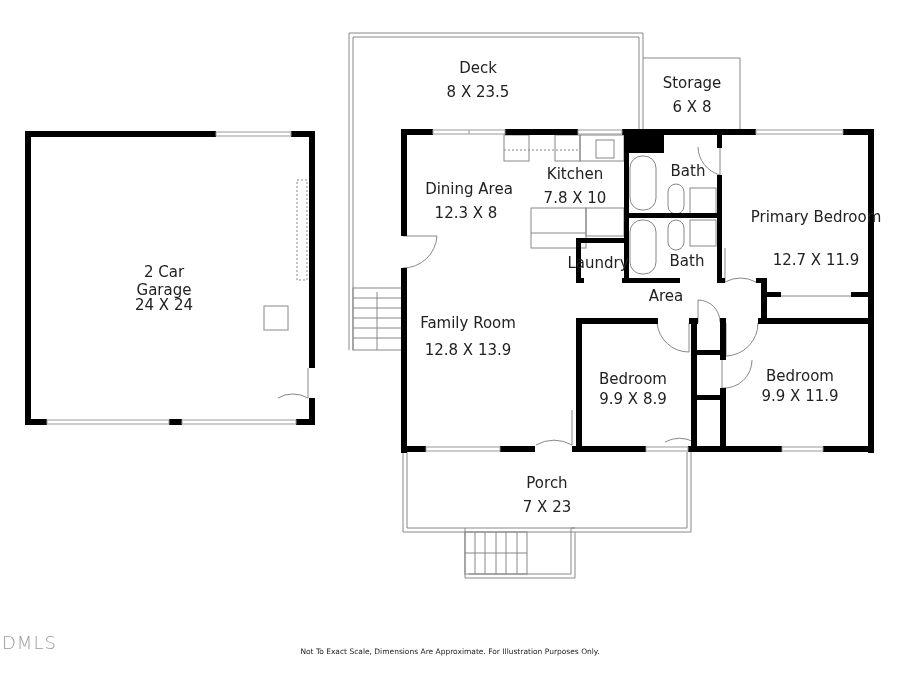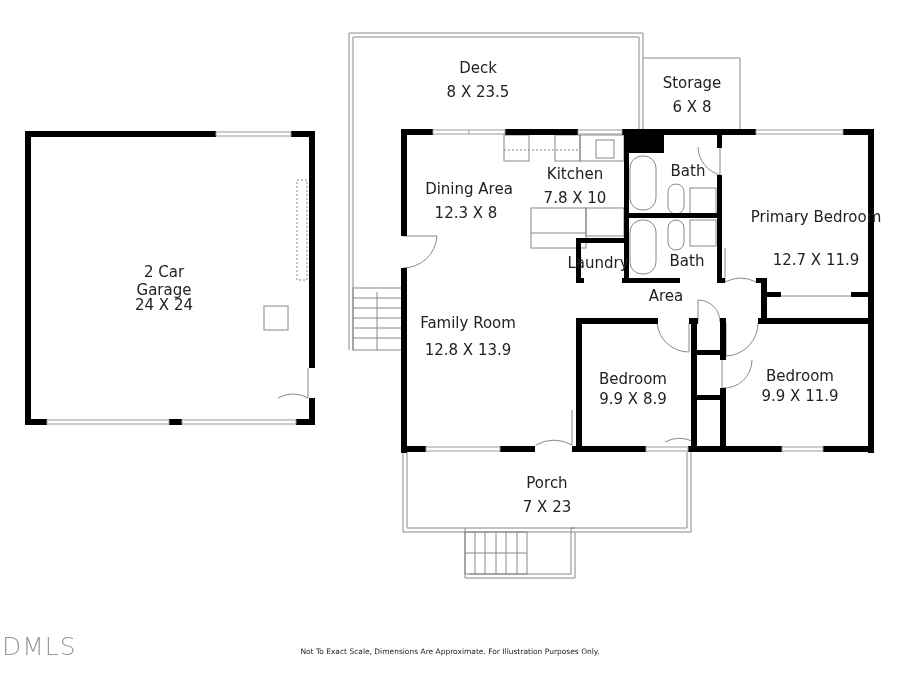--- a/index.html
+++ b/index.html
@@ -1,19 +1,19 @@
 <!DOCTYPE html>
 <html><head>
 <meta charset="utf-8">
 <style>
   html,body{margin:0;padding:0;background:#fff;}
   body{width:900px;height:675px;position:relative;overflow:hidden;font-family:"DejaVu Sans","Liberation Sans",sans-serif;}
   svg{position:absolute;left:0;top:0;}
   .lbl{position:absolute;transform:translateX(-50%);font-size:15px;color:#222;white-space:nowrap;text-align:center;}
-  .logo{position:absolute;left:2px;top:632px;font-family:"DejaVu Sans","Liberation Sans",sans-serif;font-size:25px;font-weight:200;color:#9a9a9a;letter-spacing:1px;}
+  .logo{position:absolute;left:2px;top:632px;font-family:"DejaVu Sans","Liberation Sans",sans-serif;font-size:18px;font-weight:200;color:#9a9a9a;letter-spacing:1px;}
   .disc{position:absolute;left:450px;top:647px;transform:translateX(-50%);font-size:7.5px;color:#222;white-space:nowrap;}
 </style>
 </head>
 <body>
 
 <svg width="900" height="675" viewBox="0 0 900 675">
   <g fill="none" stroke="#888" stroke-width="1">
 
     <path d="M349 350 L349 33 L643 33 L643 131"></path>
     <path d="M353 350 L353 37 L639 37 L639 131"></path>

